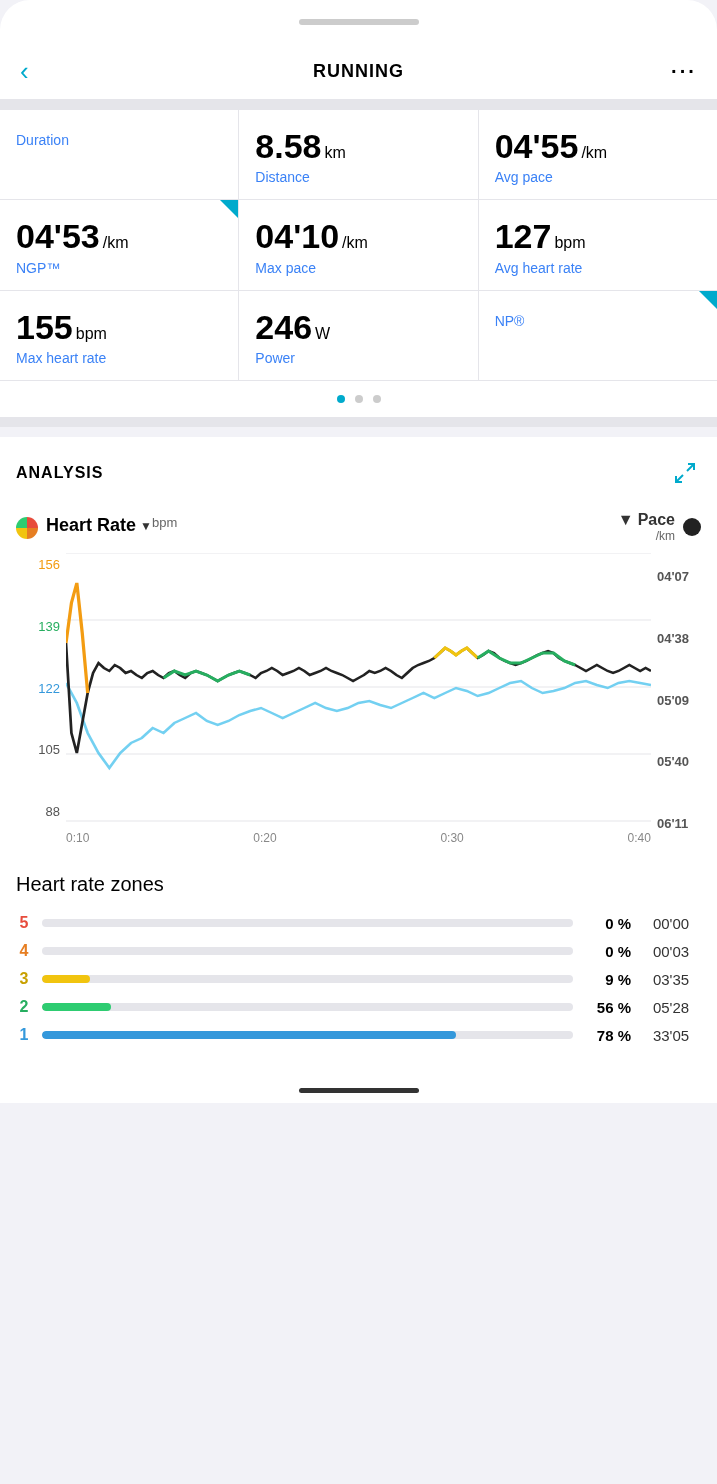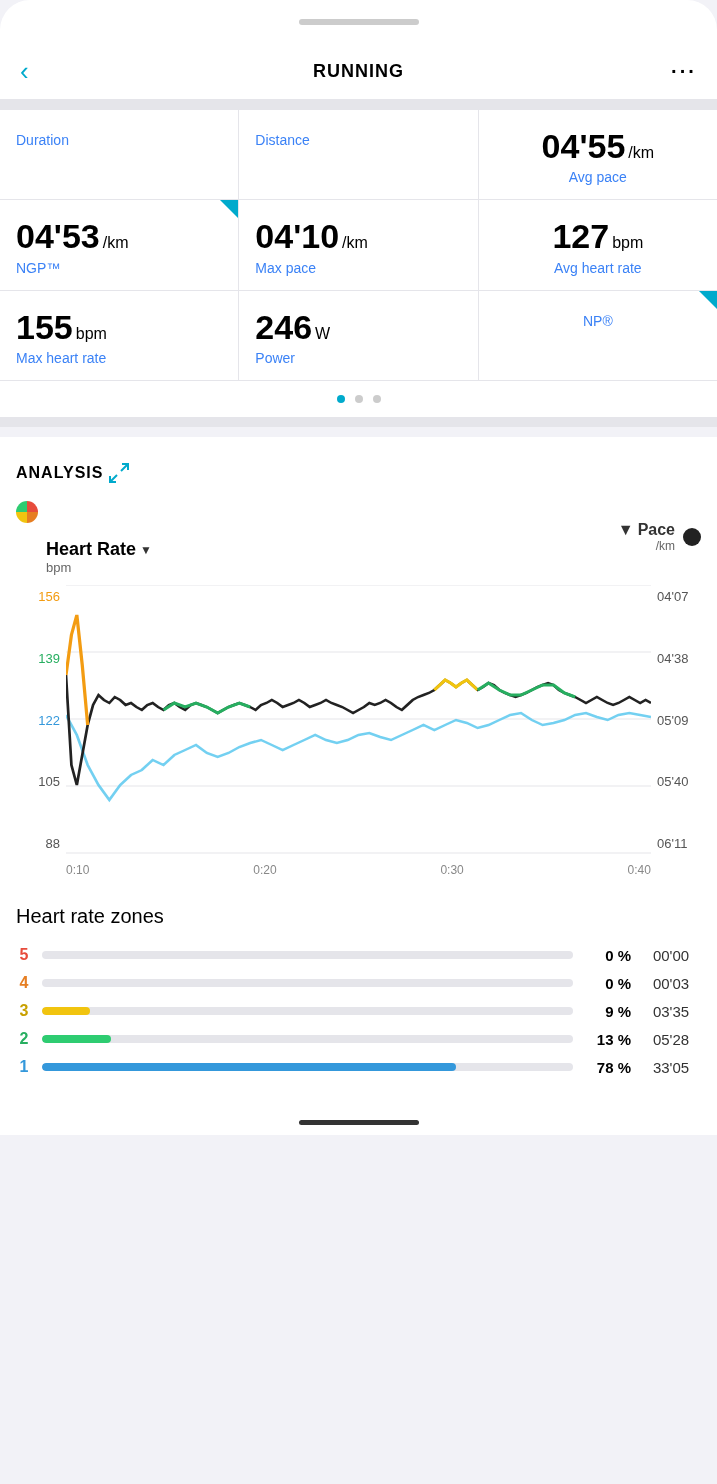--- a/index.html
+++ b/index.html
@@ -71,21 +71,20 @@
       position: relative;
     }
     .metric-cell {
       flex: 1;
       padding: 18px 16px 14px;
       border-right: 1px solid #e5e5ea;
       position: relative;
     }
     .metric-cell:last-child {
       border-right: none;
-      text-align: center;
     }
     .metric-value {
       font-size: 34px;
       font-weight: 700;
       color: #000;
       line-height: 1.1;
     }
     .metric-unit {
       font-size: 16px;
       font-weight: 400;
@@ -129,22 +128,22 @@
 
     
     .analysis-section {
       background: #fff;
       margin-top: 10px;
       padding: 20px 16px 0;
     }
     .section-header {
       display: flex;
       align-items: center;
-      justify-content: flex-start;
-      margin-bottom: 10px;
+      justify-content: space-between;
+      margin-bottom: 22px;
     }
     .section-title {
       font-size: 16px;
       font-weight: 700;
       letter-spacing: 1px;
       color: #000;
     }
     .expand-icon {
       width: 32px;
       height: 32px;
@@ -172,22 +171,21 @@
     .legend-donut {
       width: 22px;
       height: 22px;
       border-radius: 50%;
       background: conic-gradient(#e74c3c 0% 25%, #e67e22 25% 50%, #f1c40f 50% 75%, #2ecc71 75% 100%);
       margin-top: 2px;
       flex-shrink: 0;
     }
     .legend-left-text {
       display: flex;
-      flex-direction: column;
-      margin-top: 40px;
+      flex-direction: row;
     }
     .legend-title {
       font-size: 18px;
       font-weight: 700;
       color: #000;
       display: flex;
       align-items: center;
       gap: 4px;
     }
     .legend-chevron {
@@ -257,27 +255,28 @@
       color: #555;
       text-align: right;
       padding-right: 6px;
     }
     .y-label.orange { color: #f39c12; }
     .y-label.green { color: #27ae60; }
     .y-label.blue { color: #3498db; }
     .y-axis-labels-right {
       position: absolute;
       right: 0;
-      top: 0;
+      top: 12px;
       width: 50px;
       height: 270px;
       display: flex;
       flex-direction: column;
       justify-content: space-between;
       padding: 4px 0;
+      font-weight: bold;
     }
     .y-label-right {
       font-size: 13px;
       color: #555;
       text-align: left;
       padding-left: 6px;
     }
     .x-axis-labels {
       position: absolute;
       bottom: 0;
@@ -374,20 +373,23 @@
 
 <div class="divider-gray"></div>
 
 <div class="metrics-rows-wrap">
 
   <div class="metrics-row">
     <div class="metric-cell">
       <div class="metric-label">Duration</div>
     </div>
     <div class="metric-cell">
+      <div class="metric-value">
+        <span>8.58</span><span class="metric-unit">km</span>
+      </div>
       <div class="metric-label">Distance</div>
     </div>
     <div class="metric-cell">
       <div class="metric-value">
         <span>04'55</span><span class="metric-unit">/km</span>
       </div>
       <div class="metric-label">Avg pace</div>
     </div>
   </div>
 
@@ -583,21 +585,21 @@
     </div>
     <div class="zone-percent">9 %</div>
     <div class="zone-time">03'35</div>
   </div>
 
   <div class="zone-row">
     <div class="zone-number" style="color:#27ae60;">2</div>
     <div class="zone-bar-container">
       <div class="zone-bar-fill" style="width:13%;background:#2ecc71;"></div>
     </div>
-    <div class="zone-percent">13 %</div>
+    <div class="zone-percent">56 %</div>
     <div class="zone-time">05'28</div>
   </div>
 
   <div class="zone-row">
     <div class="zone-number" style="color:#3498db;">1</div>
     <div class="zone-bar-container">
       <div class="zone-bar-fill" style="width:78%;background:#3498db;"></div>
     </div>
     <div class="zone-percent">78 %</div>
     <div class="zone-time">33'05</div>

